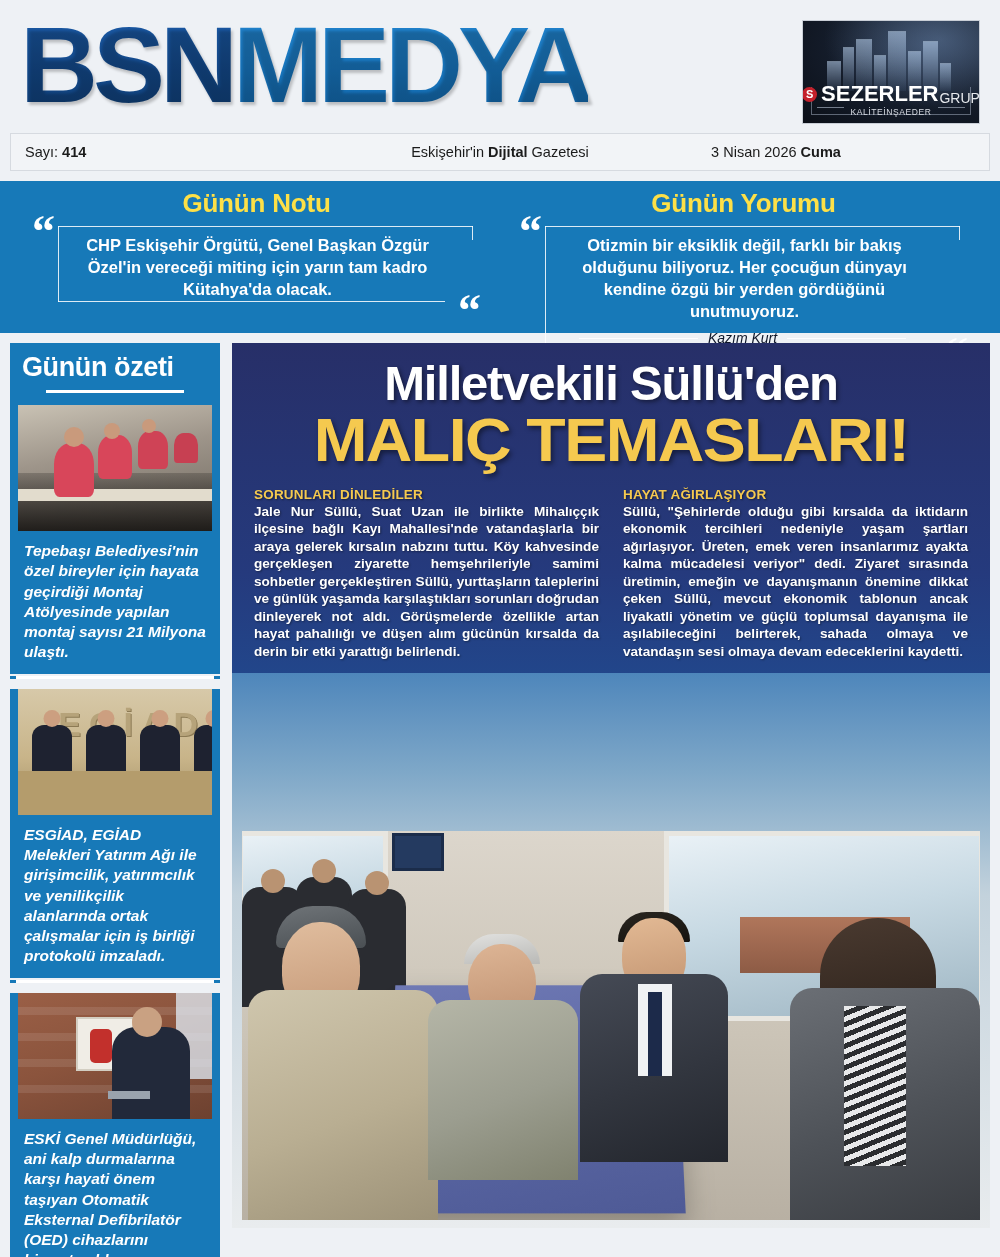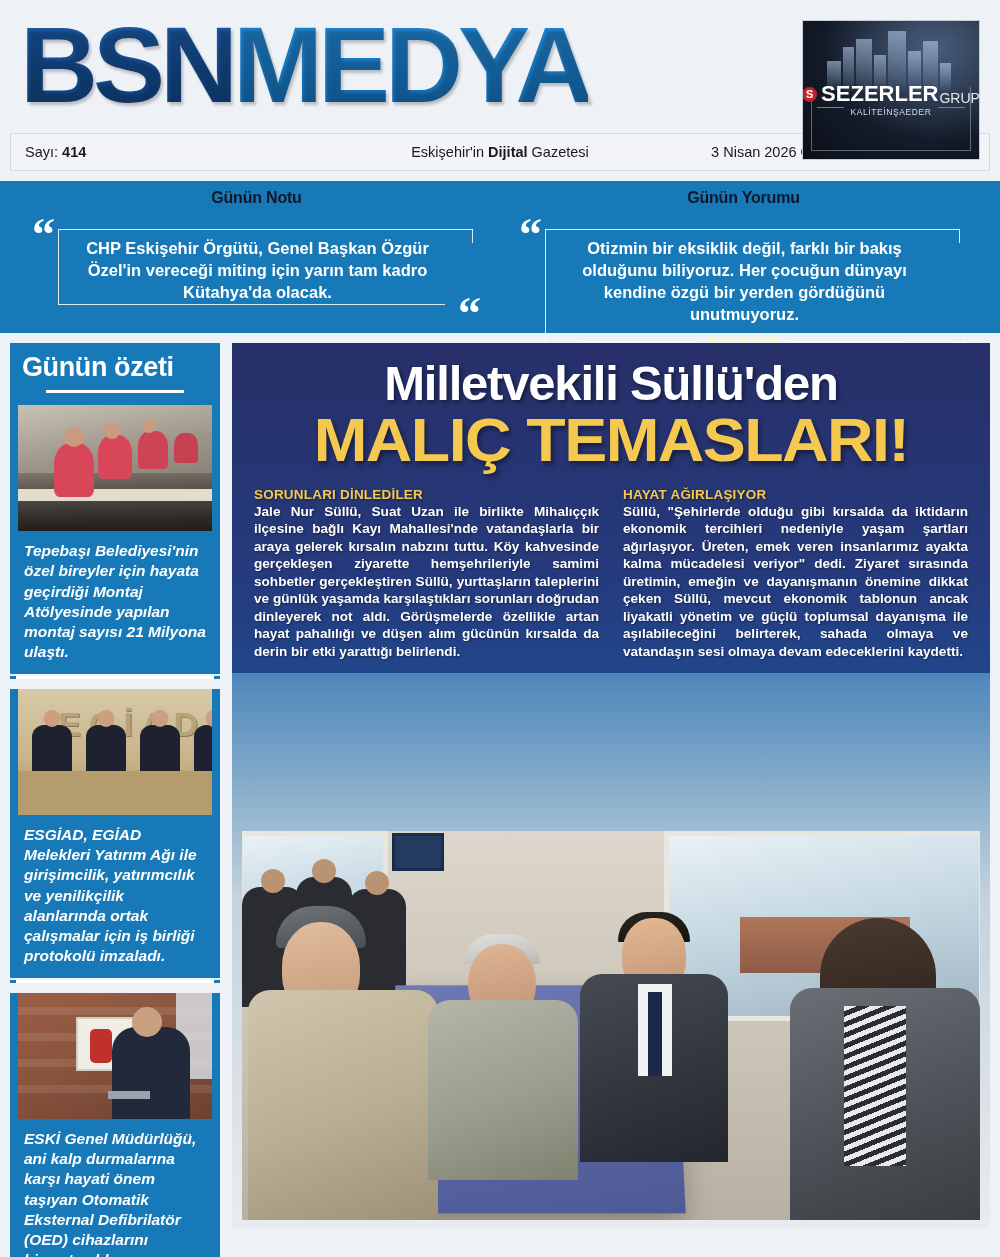--- a/index.html
+++ b/index.html
@@ -47,21 +47,21 @@
   .logo-medya {
     background: linear-gradient(180deg, #2285cf 0%, #1877c0 55%, #1265a8 100%);
     -webkit-background-clip: text;
     background-clip: text;
     color: transparent;
   }
 
   
   .sponsor {
     width: 178px;
-    height: 140px;
+    height: 104px;
     margin-top: 4px;
     background:
       radial-gradient(ellipse at 70% 25%, #2b3a52 0%, #141c2a 55%, #0b0f17 100%);
     border: 1px solid #c9ced6;
     position: relative;
     overflow: hidden;
     flex: none;
   }
   .sponsor-sky {
     position: absolute; inset: 0;
@@ -128,26 +128,26 @@
     margin-top: 10px;
     height: 152px;
     background: #1779b8;
     display: flex;
     padding: 8px 18px 10px 18px;
   }
   .qcol { flex: 1; position: relative; padding: 0 14px; }
   .qcol.left  { margin-right: 10px; }
   .qtitle {
     text-align: center;
-    color: #0f172a;
-    font-size: 16px;
+    color: #fde047;
+    font-size: 26px;
     font-weight: bold;
     letter-spacing: -0.2px;
     line-height: 1.1;
-    margin-bottom: 16px;
+    margin-bottom: 2px;
   }
   .qbody-wrap { position: relative; padding: 6px 28px 0 30px; }
   .qmark {
     color: #ffffff;
     font-size: 46px;
     font-weight: bold;
     line-height: 0.62;
     font-family: "Liberation Serif", serif;
     position: absolute;
   }
@@ -179,21 +179,21 @@
     padding: 8px 10px 4px 10px;
   }
   .qattrib {
     position: relative;
     display: flex; align-items: center; gap: 10px;
     padding: 2px 34px 0 30px;
     margin-top: 2px;
   }
   .qattrib .rule { flex: 1; height: 1px; background: rgba(255,255,255,0.85); }
   .qattrib .nm {
-    color: #fef9c3; font-size: 14px; font-style: italic; white-space: nowrap;
+    color: #0f172a; font-size: 14px; font-style: italic; white-space: nowrap;
   }
 
   
   .content {
     display: flex;
     padding: 10px 10px 8px 10px;
     gap: 12px;
     height: 903px;
   }
 

